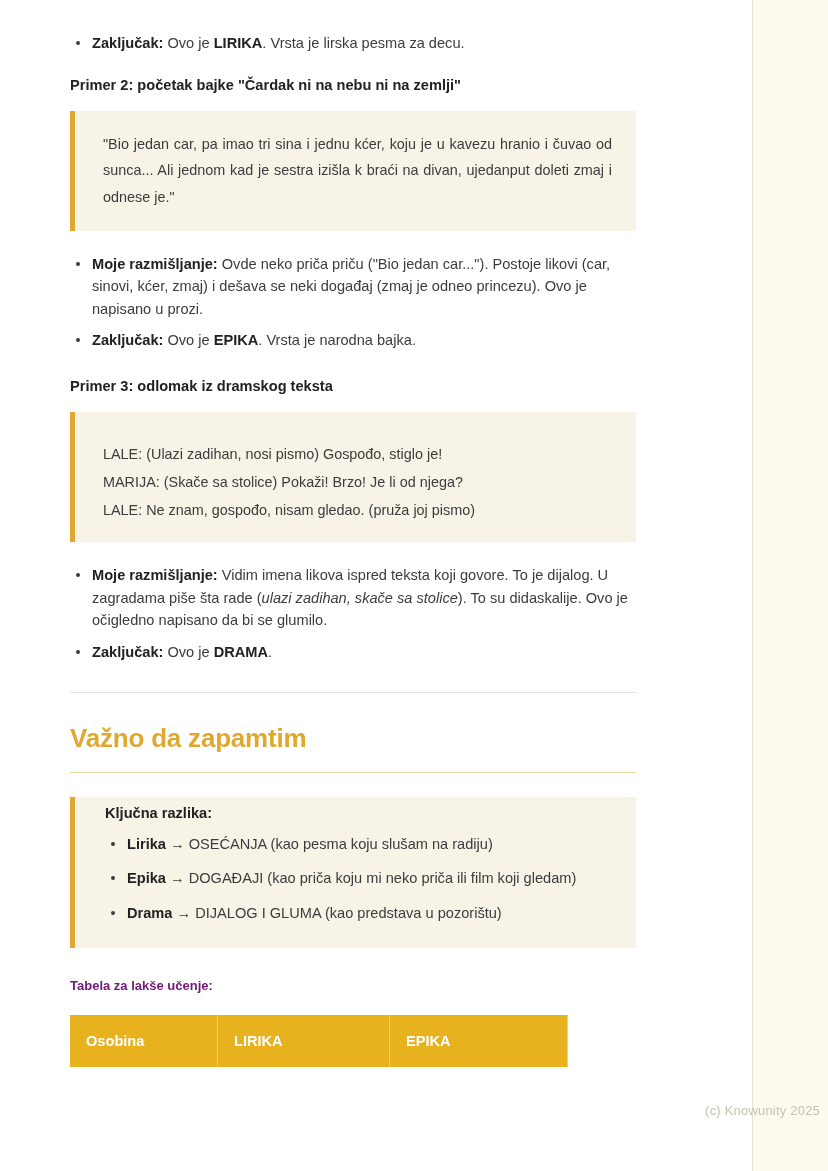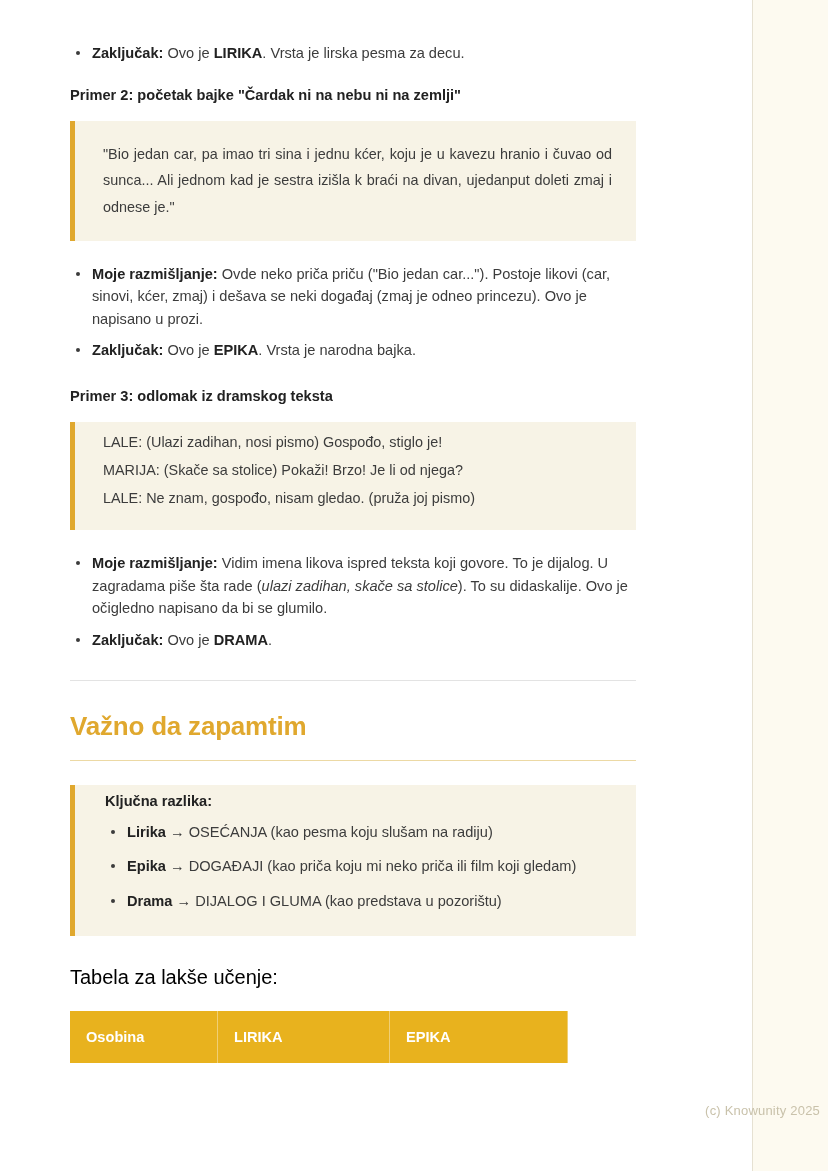--- a/index.html
+++ b/index.html
@@ -87,21 +87,21 @@
     padding: 20px 24px 20px 28px;
     margin: 0 0 22px 0;
     font-size: 14.4px;
     line-height: 1.85;
     color: #3c3c3c;
     text-align: justify;
   }
   .quote.dialog {
     text-align: left;
     line-height: 1.95;
-    padding: 6px 24px 18px 28px;
+    padding: 28px 24px 18px 28px;
   }
   .quote .line { display: block; }
   .divider {
     border: none;
     border-top: 1px solid #e3e3e3;
     margin: 28px 0 0 0;
   }
   h2.section-title {
     font-size: 26px;
     color: #e0a82e;
@@ -143,23 +143,23 @@
     content: "";
     position: absolute;
     left: 6px;
     top: 9px;
     width: 4px;
     height: 4px;
     border-radius: 50%;
     background: #3c3c3c;
   }
   .table-label {
-    font-size: 20px;
-    font-weight: normal;
-    color: #000000;
+    font-size: 13px;
+    font-weight: bold;
+    color: #701a75;
     margin: 0 0 22px 0;
   }
   table.learn {
     border-collapse: collapse;
     width: 468px;
     table-layout: fixed;
   }
   table.learn th {
     background: #e8b21e;
     color: #ffffff;
@@ -175,21 +175,21 @@
 </head>
 <body>
 
 <div class="page">
 
   <div class="right-strip"></div>
   <div class="watermark">(c) Knowunity 2025</div>
 
   <div class="content">
 
-    <ul class="bullets" style="margin-top:42px;">
+    <ul class="bullets" style="margin-top:32px;">
       <li>
         <span class="b">Zaključak:</span><span> Ovo je </span><span class="b">LIRIKA</span><span>. Vrsta je lirska pesma za decu.</span>
       </li>
     </ul>
 
     <div class="subhead">Primer 2: početak bajke "Čardak ni na nebu ni na zemlji"</div>
 
     <div class="quote">"Bio jedan car, pa imao tri sina i jednu kćer, koju je u kavezu hranio i čuvao od sunca... Ali jednom kad je sestra izišla k braći na divan, ujedanput doleti zmaj i odnese je."</div>
 
     <ul class="bullets">

